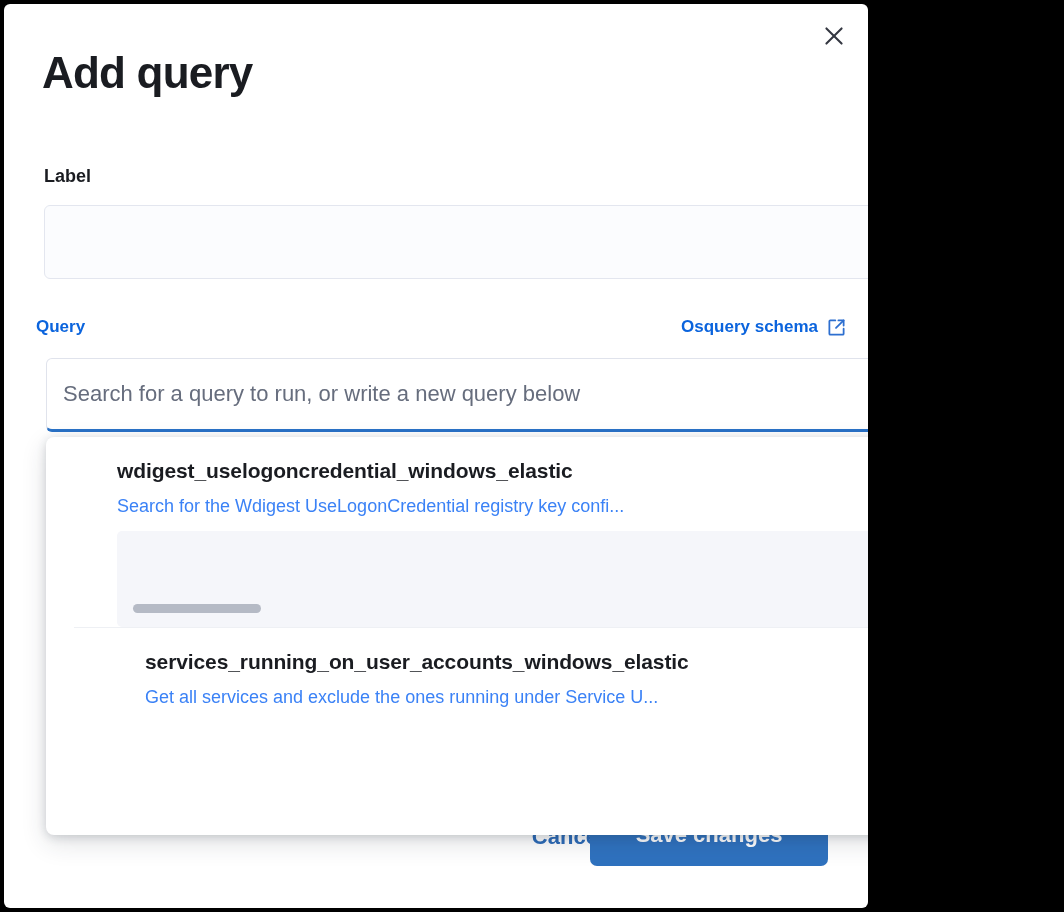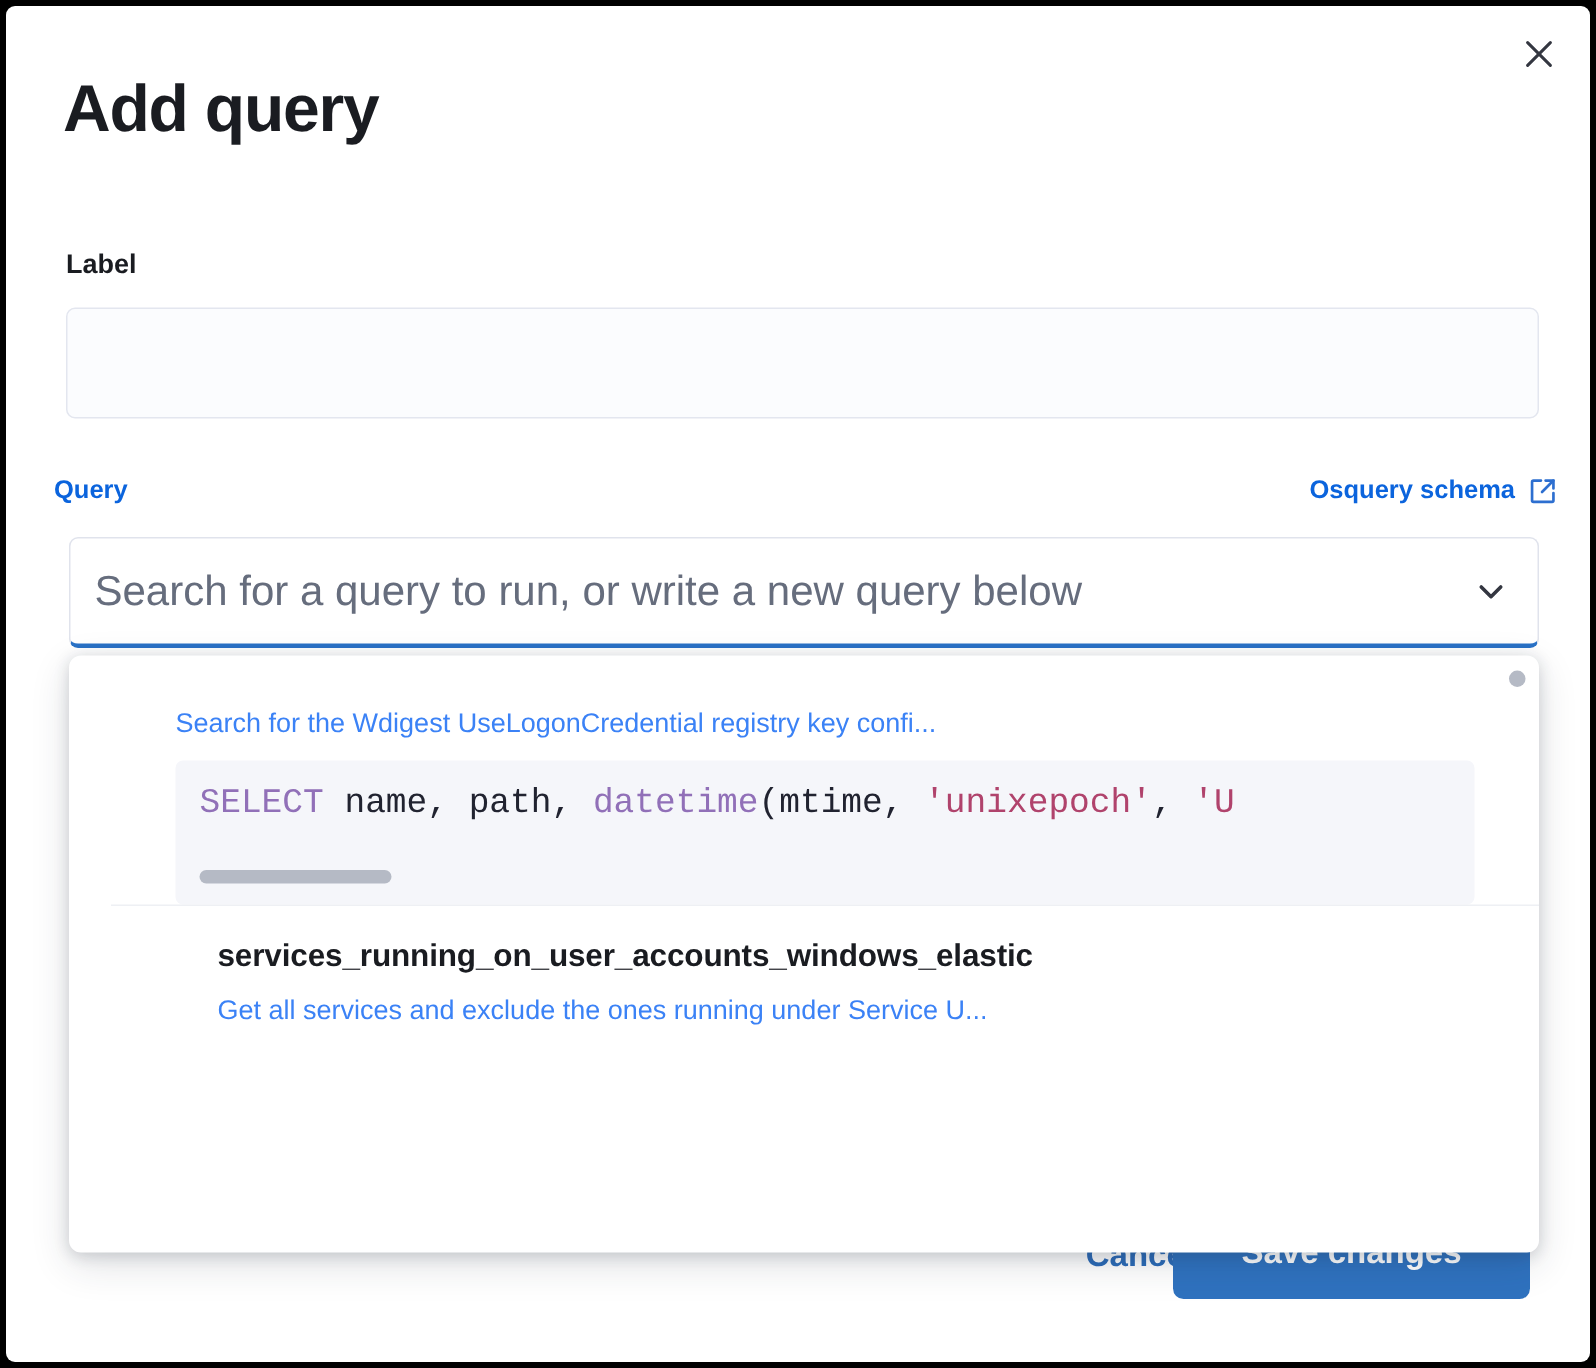--- a/index.html
+++ b/index.html
@@ -9,21 +9,21 @@
     height: 912px;
     background: #000000;
     font-family: "Liberation Sans", sans-serif;
     overflow: hidden;
   }
 
   .modal {
     position: absolute;
     left: 4px;
     top: 4px;
-    width: 1056px;
+    width: 864px;
     height: 904px;
     background: #ffffff;
     border-radius: 6px;
     overflow: hidden;
   }
 
   
   .close-btn {
     position: absolute;
     right: 14px;
@@ -115,21 +115,21 @@
     display: flex;
     align-items: center;
     padding: 0 16px;
   }
   .combo-input {
     flex: 1 1 auto;
     border: none;
     outline: none;
     background: transparent;
     font-family: "Liberation Sans", sans-serif;
-    font-size: 28px;
+    font-size: 22px;
     color: #404040;
     padding: 0;
     caret-color: #1a1c21;
   }
   .combo-input::placeholder { color: #666d7d; opacity: 1; }
   .combo-arrow {
     flex: 0 0 auto;
     display: flex;
     align-items: center;
     justify-content: center;
@@ -283,23 +283,23 @@
     </span>
   </div>
 
   <button class="btn-cancel">Cancel</button>
   <button class="btn-save">Save changes</button>
 
   <div class="dropdown">
     <div class="dd-scrollbar"></div>
 
     <div class="dd-item">
+      <div class="dd-title">wdigest_uselogoncredential_windows_elastic</div>
       <div class="dd-desc">Search for the Wdigest UseLogonCredential registry key confi...</div>
       <div class="dd-code">
-        <div class="code-line"><span class="tok-kw">SELECT</span><span class="tok-plain"> name, path, </span><span class="tok-fn">datetime</span><span class="tok-plain">(mtime, </span><span class="tok-str">'unixepoch'</span><span class="tok-plain">, </span><span class="tok-str">'U</span></div>
         <div class="code-hscroll"></div>
       </div>
     </div>
 
     <div class="dd-item">
       <div class="dd-title">services_running_on_user_accounts_windows_elastic</div>
       <div class="dd-desc">Get all services and exclude the ones running under Service U...</div>
     </div>
   </div>
 

